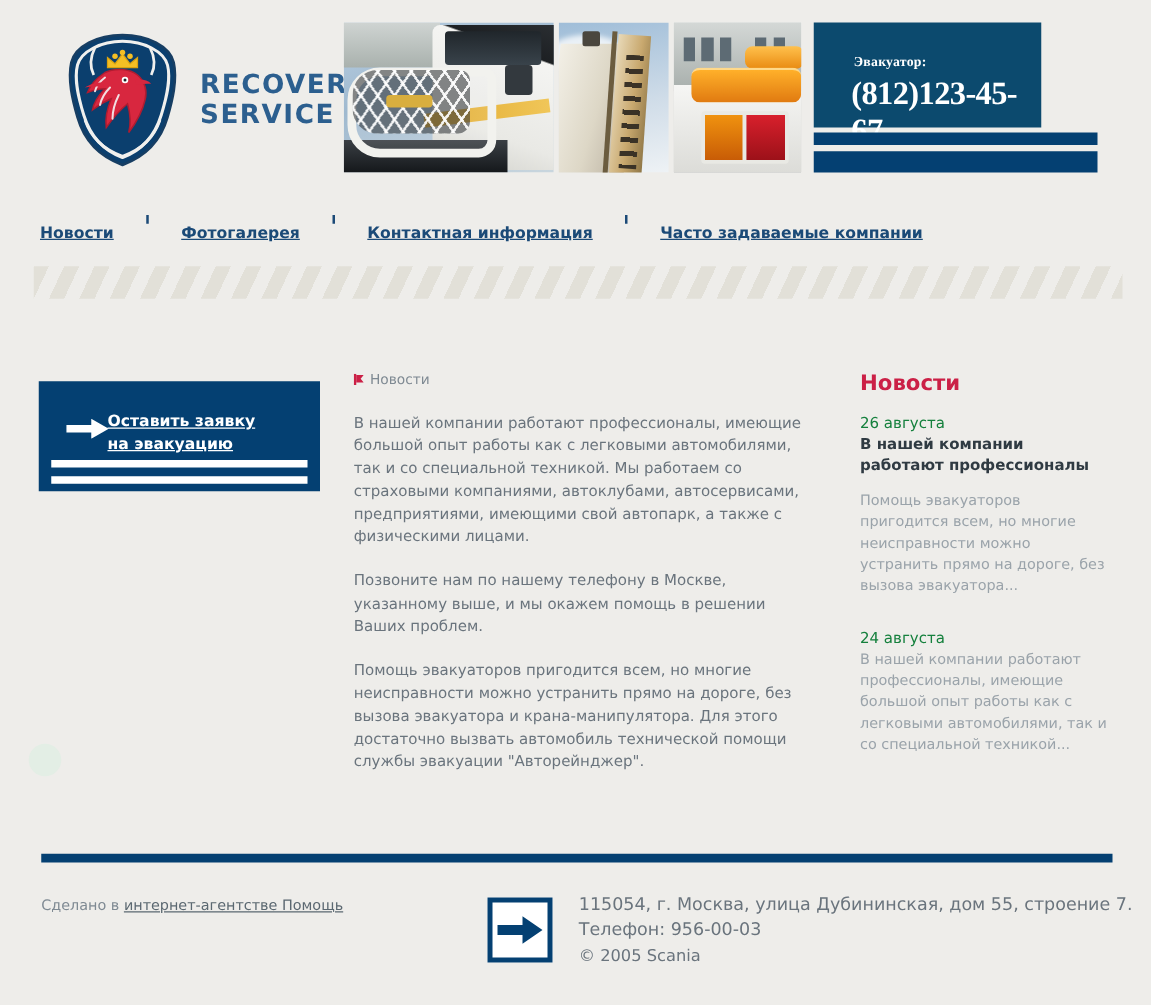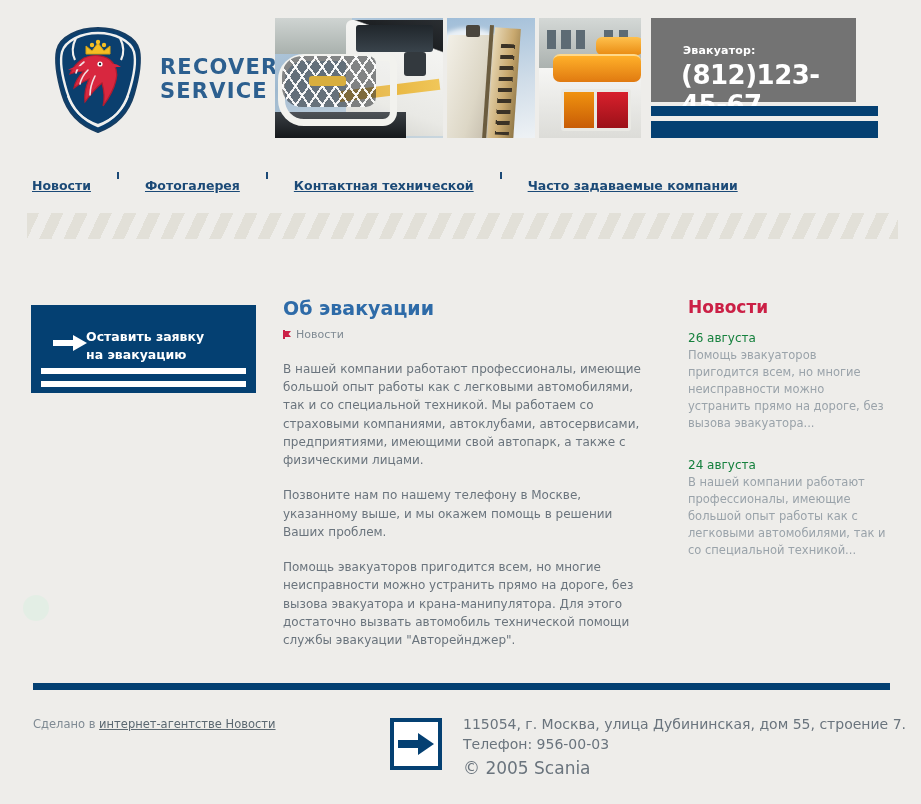--- a/index.html
+++ b/index.html
@@ -111,23 +111,24 @@
   .p3 .beacon2 { position:absolute; left:56%; top:16%; width:46%; height:15%;
                  background:linear-gradient(180deg,#ffc14d,#e98b12); border-radius:6px; }
   .p3 .lampA { position:absolute; left:22%; bottom:6%; width:30%; height:30%;
                background:linear-gradient(180deg,#f0920f,#c85c06); border:3px solid #e9e9e4; border-radius:3px; }
   .p3 .lampB { position:absolute; left:54%; bottom:6%; width:30%; height:30%;
                background:linear-gradient(180deg,#d8202c,#9c1119); border:3px solid #e9e9e4; border-radius:3px; }
 
   
   .phone-panel {
     position: absolute; left: 651px; top: 18px;
-    width: 205px; height: 84px;
-    background: #737373;
+    width: 182px; height: 84px;
+    background: #0c4a6e;
     color: #ffffff;
+    font-family: Liberation Serif, serif;
   }
   .phone-label {
     position: absolute; left: 32px; top: 26px;
     font-size: 11px; font-weight: bold; letter-spacing: .2px;
   }
   .phone-number {
     position: absolute; left: 30px; top: 42px;
     font-size: 26px; font-weight: bold; letter-spacing: -.5px;
   }
   .blue-bar {
@@ -170,21 +171,21 @@
     width: 225px; height: 88px;
     background: #044072;
   }
   .cta-arrow {
     position: absolute; left: 22px; top: 30px;
     width: 34px; height: 16px;
   }
   .cta-text {
     position: absolute; left: 55px; top: 23px;
     color: #ffffff; font-size: 12.5px; font-weight: bold;
-    line-height: 1.45; cursor: pointer;
+    line-height: 1.45; text-decoration: underline; cursor: pointer;
   }
   .cta-bar {
     position: absolute; left: 10px; width: 205px; height: 6px; background: #ffffff;
   }
   .cta-bar.r1 { top: 63px; }
   .cta-bar.r2 { top: 76px; }
 
   
   .main { position: absolute; left: 283px; top: 297px; width: 372px; }
   .main-title {
@@ -228,21 +229,21 @@
     width: 52px; height: 52px;
     border: 4px solid #044072; background: #ffffff;
     box-sizing: border-box;
   }
   .address {
     position: absolute; left: 463px; top: 714px;
     font-size: 14px; line-height: 1.45; color: #6a747d;
   }
   .copyright {
     position: absolute; left: 463px; top: 758px;
-    font-size: 17px; color: #6a747d; text-align: center;
+    font-size: 13px; color: #6a747d; text-align: center;
   }
 </style>
 </head>
 <body>
 
 <div class="page">
 
   <div class="watermark"></div>
 
   <div class="header">
@@ -316,71 +317,71 @@
     </div>
     <div class="blue-bar b1"></div>
     <div class="blue-bar b2"></div>
   </div>
 
   <div class="nav">
     <span class="nav-link">Новости</span>
     <span class="nav-sep"></span>
     <span class="nav-link">Фотогалерея</span>
     <span class="nav-sep"></span>
-    <span class="nav-link">Контактная технической</span>
+    <span class="nav-link">Контактная информация</span>
     <span class="nav-sep"></span>
     <span class="nav-link">Часто задаваемые компании</span>
   </div>
 
   <div class="stripe-band"></div>
 
   <div class="cta">
     <svg class="cta-arrow" viewBox="0 0 34 16">
       <path d="M0 5 H20 V0 L34 8 L20 16 V11 H0 Z" fill="#ffffff"></path>
     </svg>
     <div class="cta-text">
       <div>Оставить заявку </div>
       <div>на эвакуацию</div>
     </div>
     <div class="cta-bar r1"></div>
     <div class="cta-bar r2"></div>
   </div>
 
   <div class="main">
-    <h1 class="main-title">Об эвакуации</h1>
     <div class="breadcrumb">
       <svg class="bc-mark" viewBox="0 0 8 9">
         <rect x="0" y="0" width="2" height="9" fill="#cb2046"></rect>
         <path d="M2 1 H8 L5.5 4 L8 7 H2 Z" fill="#cb2046"></path>
       </svg>
       <span class="bc-text">Новости</span>
     </div>
     <p>В нашей компании работают профессионалы, имеющие большой опыт работы как с легковыми автомобилями, так и со специальной техникой. Мы работаем со страховыми компаниями, автоклубами, автосервисами, предприятиями, имеющими свой автопарк, а также с физическими лицами.</p>
     <p>Позвоните нам по нашему телефону в Москве, указанному выше, и мы окажем помощь в решении Ваших проблем.</p>
     <p>Помощь эвакуаторов пригодится всем, но многие неисправности можно устранить прямо на дороге, без вызова эвакуатора и крана-манипулятора. Для этого достаточно вызвать автомобиль технической помощи службы эвакуации "Авторейнджер".</p>
   </div>
 
   <div class="news">
     <h2 class="news-title">Новости</h2>
 
     <div class="news-item">
       <div class="news-date">26 августа</div>
+      <div class="news-head">В нашей компании работают профессионалы</div>
       <div class="news-body">Помощь эвакуаторов пригодится всем, но многие неисправности можно устранить прямо на дороге, без вызова эвакуатора...</div>
     </div>
 
     <div class="news-item">
       <div class="news-date">24 августа</div>
       <div class="news-body">В нашей компании работают профессионалы, имеющие большой опыт работы как с легковыми автомобилями, так и со специальной техникой...</div>
     </div>
   </div>
 
   <div class="footer-rule"></div>
 
   <div class="credit">
-    <span>Сделано в </span><a>интернет-агентстве Новости</a>
+    <span>Сделано в </span><a>интернет-агентстве Помощь</a>
   </div>
 
   <div class="molinos-logo">
     <svg viewBox="0 0 44 44" width="44" height="44">
       <path d="M4 18 H24 V11 L40 22 L24 33 V26 H4 Z" fill="#044072"></path>
     </svg>
   </div>
 
   <div class="address">115054, г. Москва, улица Дубининская, дом 55, строение 7. Телефон:  956-00-03</div>
   <div class="copyright">© 2005 Scania</div>

